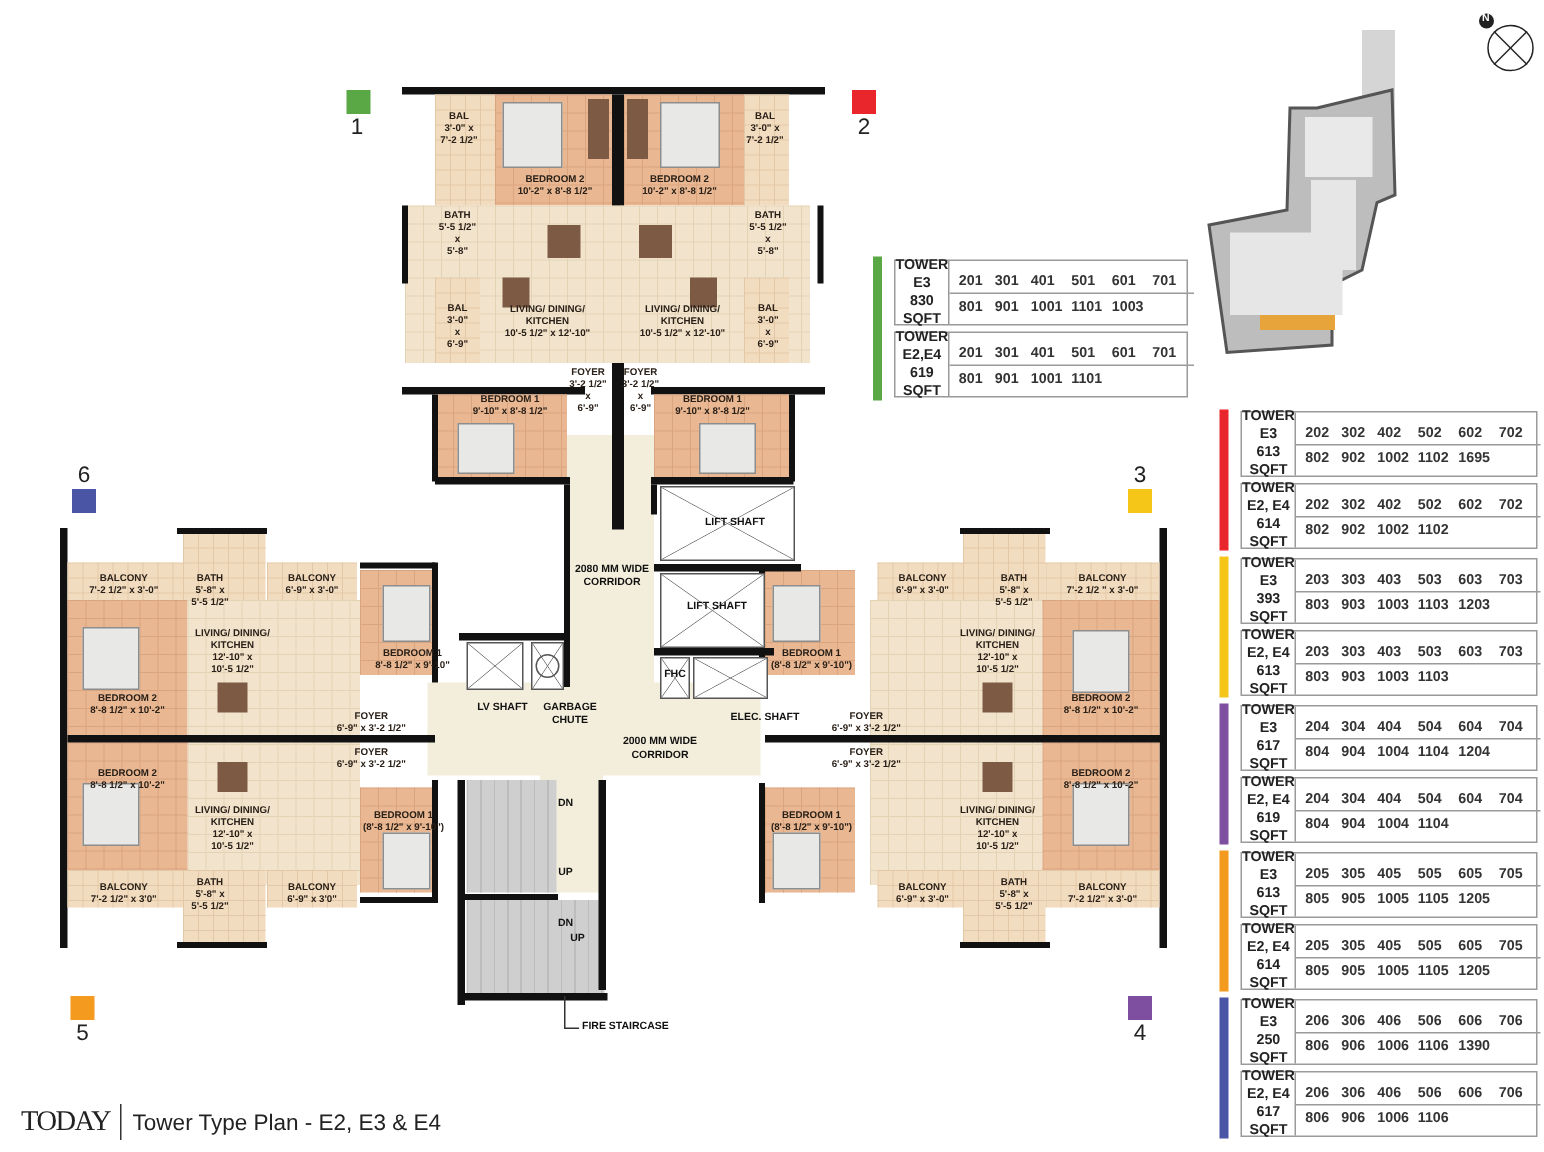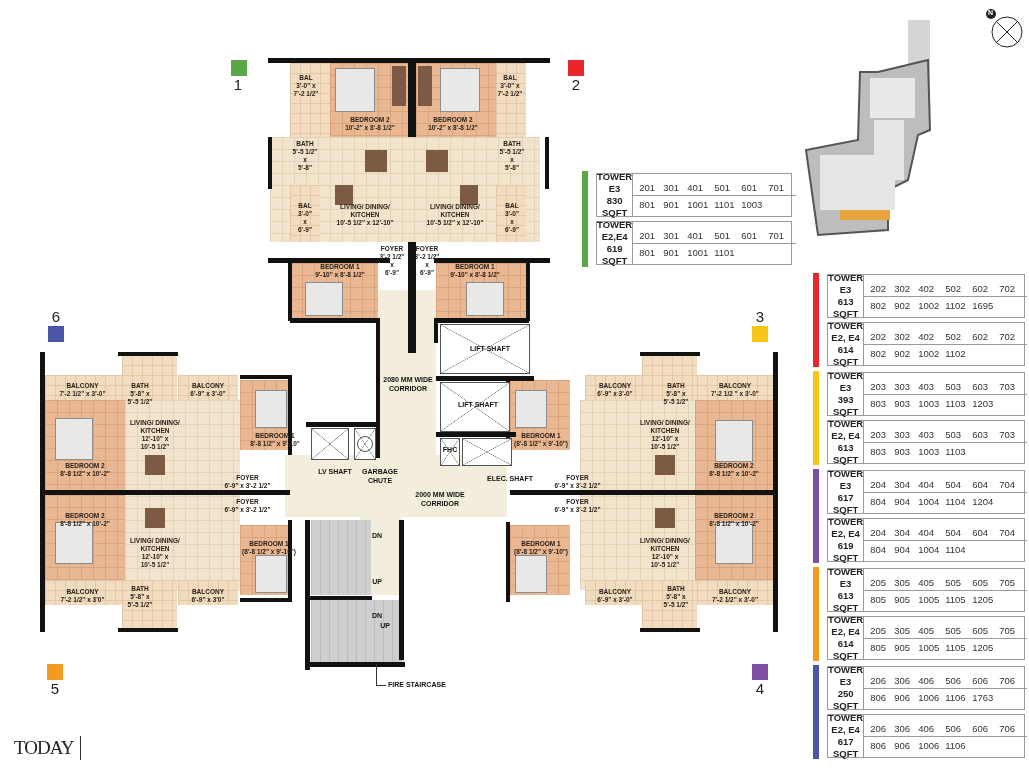--- a/index.html
+++ b/index.html
@@ -21,21 +21,21 @@
     background-image: repeating-linear-gradient(90deg, #bdbdbd 0 1px, transparent 1px 9px); }
   .lbl { position: absolute; font-size: 6.5px; font-weight: bold; color: #2a2018; text-align: center; line-height: 8px; white-space: pre-line; }
   .flbl { position: absolute; font-size: 7px; font-weight: bold; color: #111; text-align: center; line-height: 9px; white-space: pre-line; }
   .marker { position: absolute; width: 16px; height: 16px; }
   .mnum { position: absolute; font-size: 15px; color: #222; width: 20px; text-align: center; }
   
   .tbl-group { position: absolute; }
   .tbl-bar { position: absolute; left: 0; top: 0; bottom: 0; width: 6px; }
   .tbl { position: absolute; left: 14px; border: 1px solid #9a9a9a; display: flex; background: #fff; }
   .tbl .head { width: 56px; border-right: 1px solid #9a9a9a; font-size: 9.5px; font-weight: bold; color: #222; text-align: center; line-height: 12px; display: flex; flex-direction: column; justify-content: center; }
-  .tbl .body { flex: 1; display: flex; flex-direction: column; }
+  .tbl .body { flex: 1; display: flex; flex-direction: column; font-weight: bold; }
   .tbl .row { flex: 1; display: flex; align-items: flex-end; padding: 0 4px 2px 6px; font-size: 9.5px; color: #333; }
   .tbl .row + .row { border-top: 1px solid #9a9a9a; align-items: center; }
   .tbl .row span { width: 24px; }
   .tbl .row span.w { width: 27px; }
   .footer { position: absolute; left: 14px; top: 736px; display: flex; align-items: center; }
   .brand { font-family: "Liberation Serif", serif; font-size: 19px; letter-spacing: -1px; color: #222; }
   .sep { width: 1px; height: 24px; background: #333; margin: 0 7px; }
   .ftitle { font-size: 15px; color: #222; }
 </style>
 </head>
@@ -600,21 +600,21 @@
           <span class="w">406</span>
           <span class="w">506</span>
           <span class="w">606</span>
           <span>706</span>
         </div>
       <div class="row">
           <span>806</span>
           <span>906</span>
           <span class="w">1006</span>
           <span class="w">1106</span>
-          <span class="w">1763</span>
+          <span class="w">1390</span>
         </div>
     </div>
   </div>
   <div class="tbl" style="top:49px;width:198px;height:44px;">
     <div class="head">
         <span>TOWER</span>
         <span>E2, E4</span>
         <span>617 SQFT</span>
       </div>
     <div class="body">
@@ -632,13 +632,14 @@
           <span class="w">1006</span>
           <span class="w">1106</span>
         </div>
     </div>
   </div>
 </div>
 
 <div class="footer">
   <span class="brand">TODAY</span>
   <span class="sep"></span>
+  <span class="ftitle">Tower Type Plan - E2, E3 &amp; E4</span>
 </div>
 
 </body></html>

